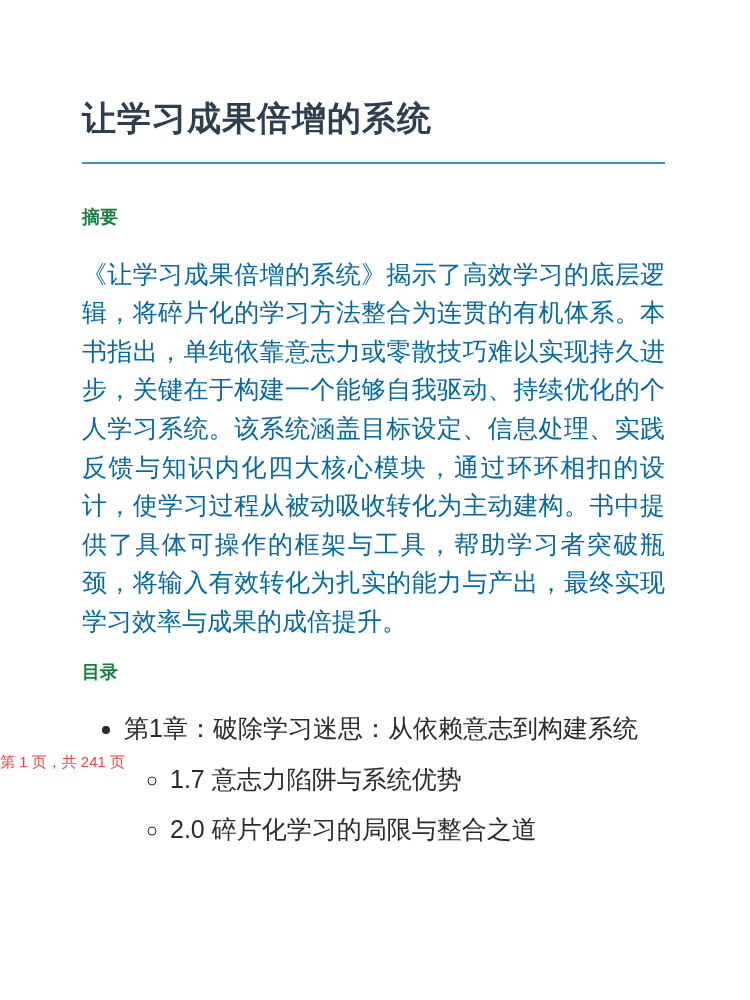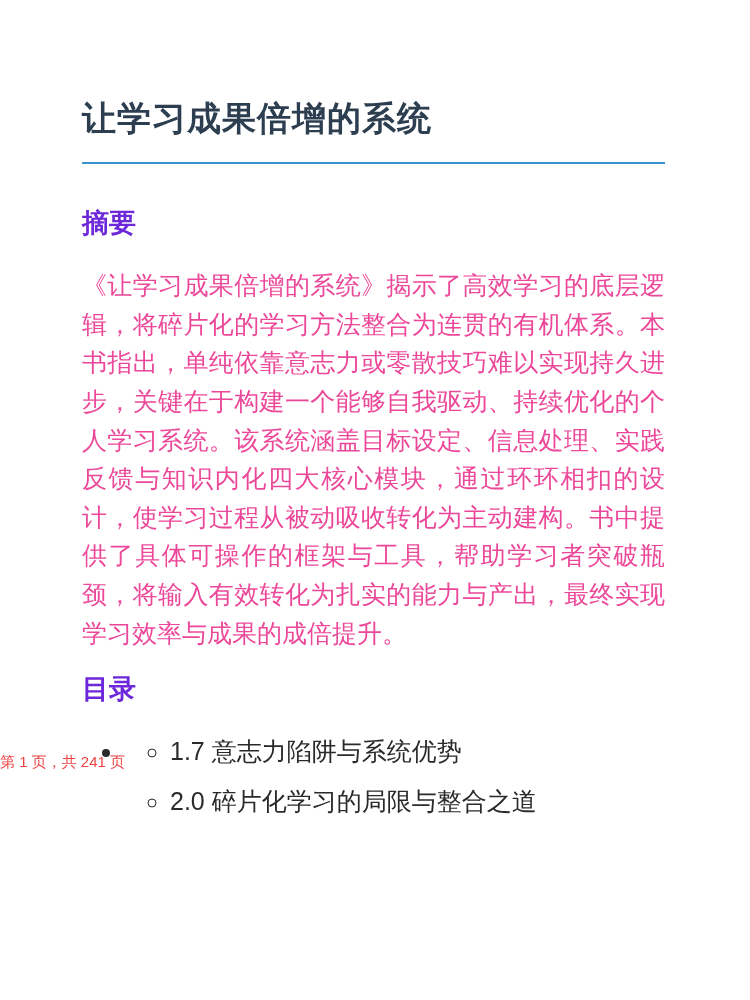--- a/index.html
+++ b/index.html
@@ -25,33 +25,33 @@
     margin: 0;
     font-size: 34px;
     font-weight: bold;
     color: #2c3e50;
     letter-spacing: 1px;
     line-height: 1.3;
     padding-bottom: 22px;
     border-bottom: 2px solid #3a93cf;
   }
   .section-heading {
-    font-size: 27px;
+    font-size: 18px;
     font-weight: bold;
-    color: #6d28d9;
+    color: #15803d;
     line-height: 1.3;
     margin: 0;
   }
   .abstract-heading { margin-top: 42px; }
   .toc-heading { margin-top: 20px; }
   .abstract-body {
     margin: 25px 0 0 0;
     font-size: 25px;
     line-height: 38.6px;
-    color: #ec4899;
+    color: #0369a1;
     text-align: justify;
     text-justify: inter-ideograph;
   }
   .toc-list {
     margin: 24px 0 0 0;
     padding-left: 42px;
     list-style-type: disc;
     font-size: 25px;
     line-height: 41px;
     color: #2a2a2a;
@@ -81,20 +81,21 @@
   <h1 class="doc-title">让学习成果倍增的系统</h1>
 
   <h2 class="section-heading abstract-heading">摘要</h2>
 
   <p class="abstract-body">《让学习成果倍增的系统》揭示了高效学习的底层逻辑，将碎片化的学习方法整合为连贯的有机体系。本书指出，单纯依靠意志力或零散技巧难以实现持久进步，关键在于构建一个能够自我驱动、持续优化的个人学习系统。该系统涵盖目标设定、信息处理、实践反馈与知识内化四大核心模块，通过环环相扣的设计，使学习过程从被动吸收转化为主动建构。书中提供了具体可操作的框架与工具，帮助学习者突破瓶颈，将输入有效转化为扎实的能力与产出，最终实现学习效率与成果的成倍提升。</p>
 
   <h2 class="section-heading toc-heading">目录</h2>
 
   <ul class="toc-list">
     <li class="toc-chapter">
+      <span>第1章：破除学习迷思：从依赖意志到构建系统</span>
       <ul class="toc-sublist">
         <li>1.7 意志力陷阱与系统优势</li>
         <li>2.0 碎片化学习的局限与整合之道</li>
       </ul>
     </li>
   </ul>
 
   <div class="page-footer">第 1 页，共 241 页</div>
 
 </div>

